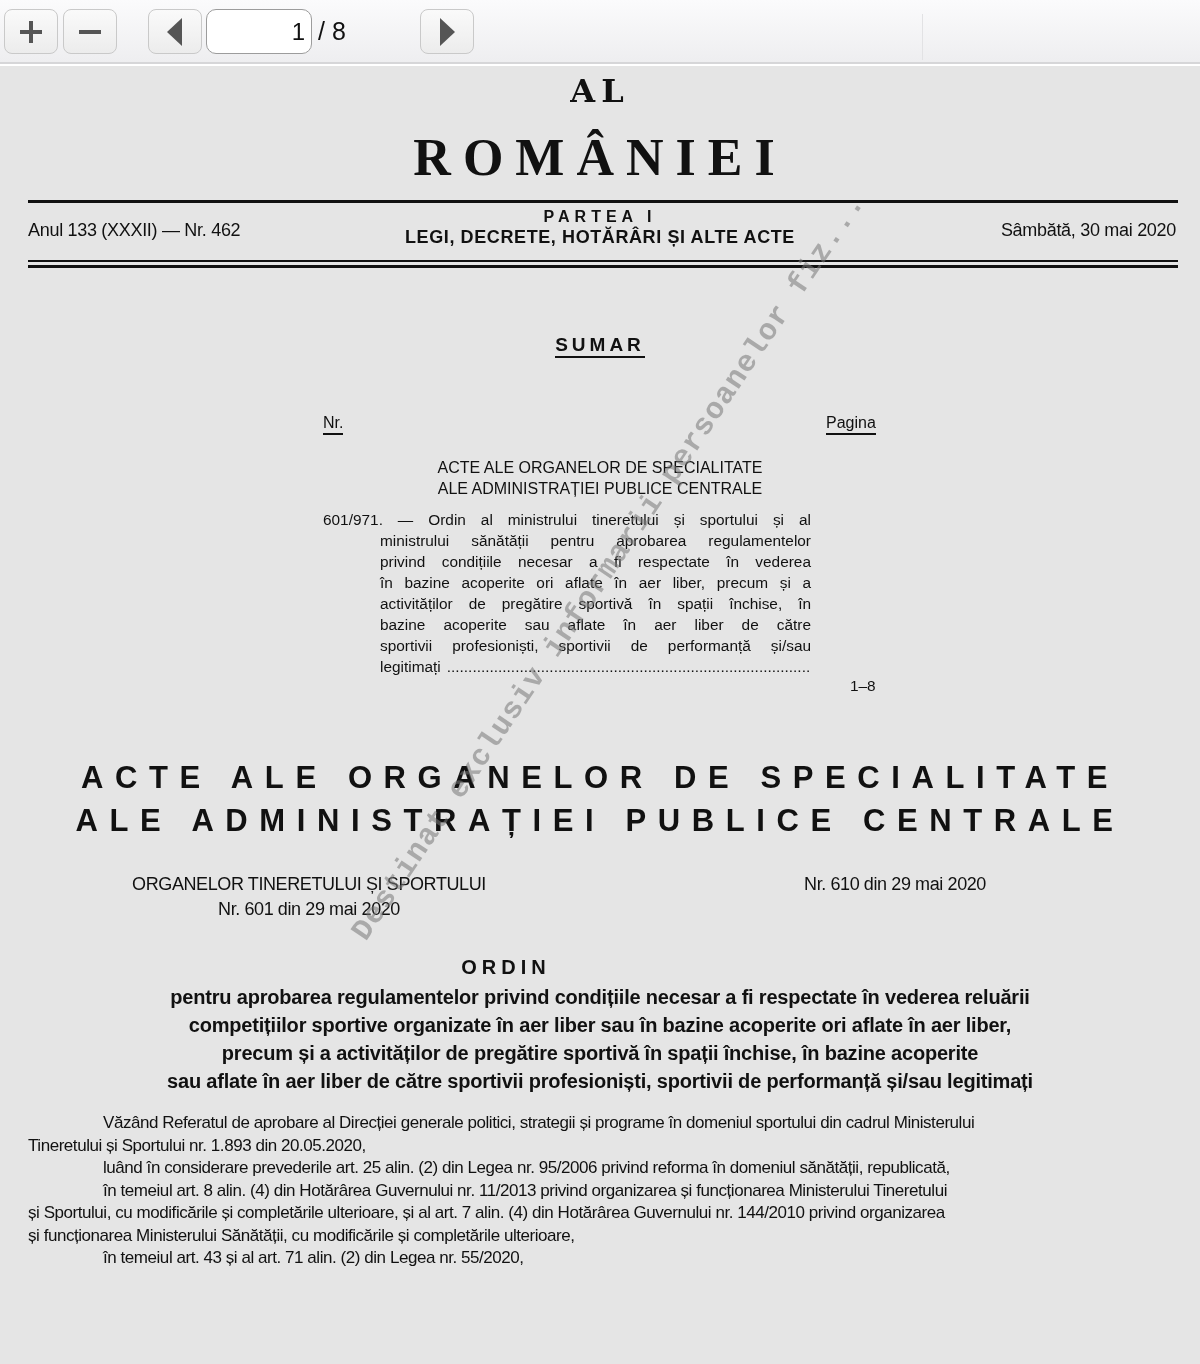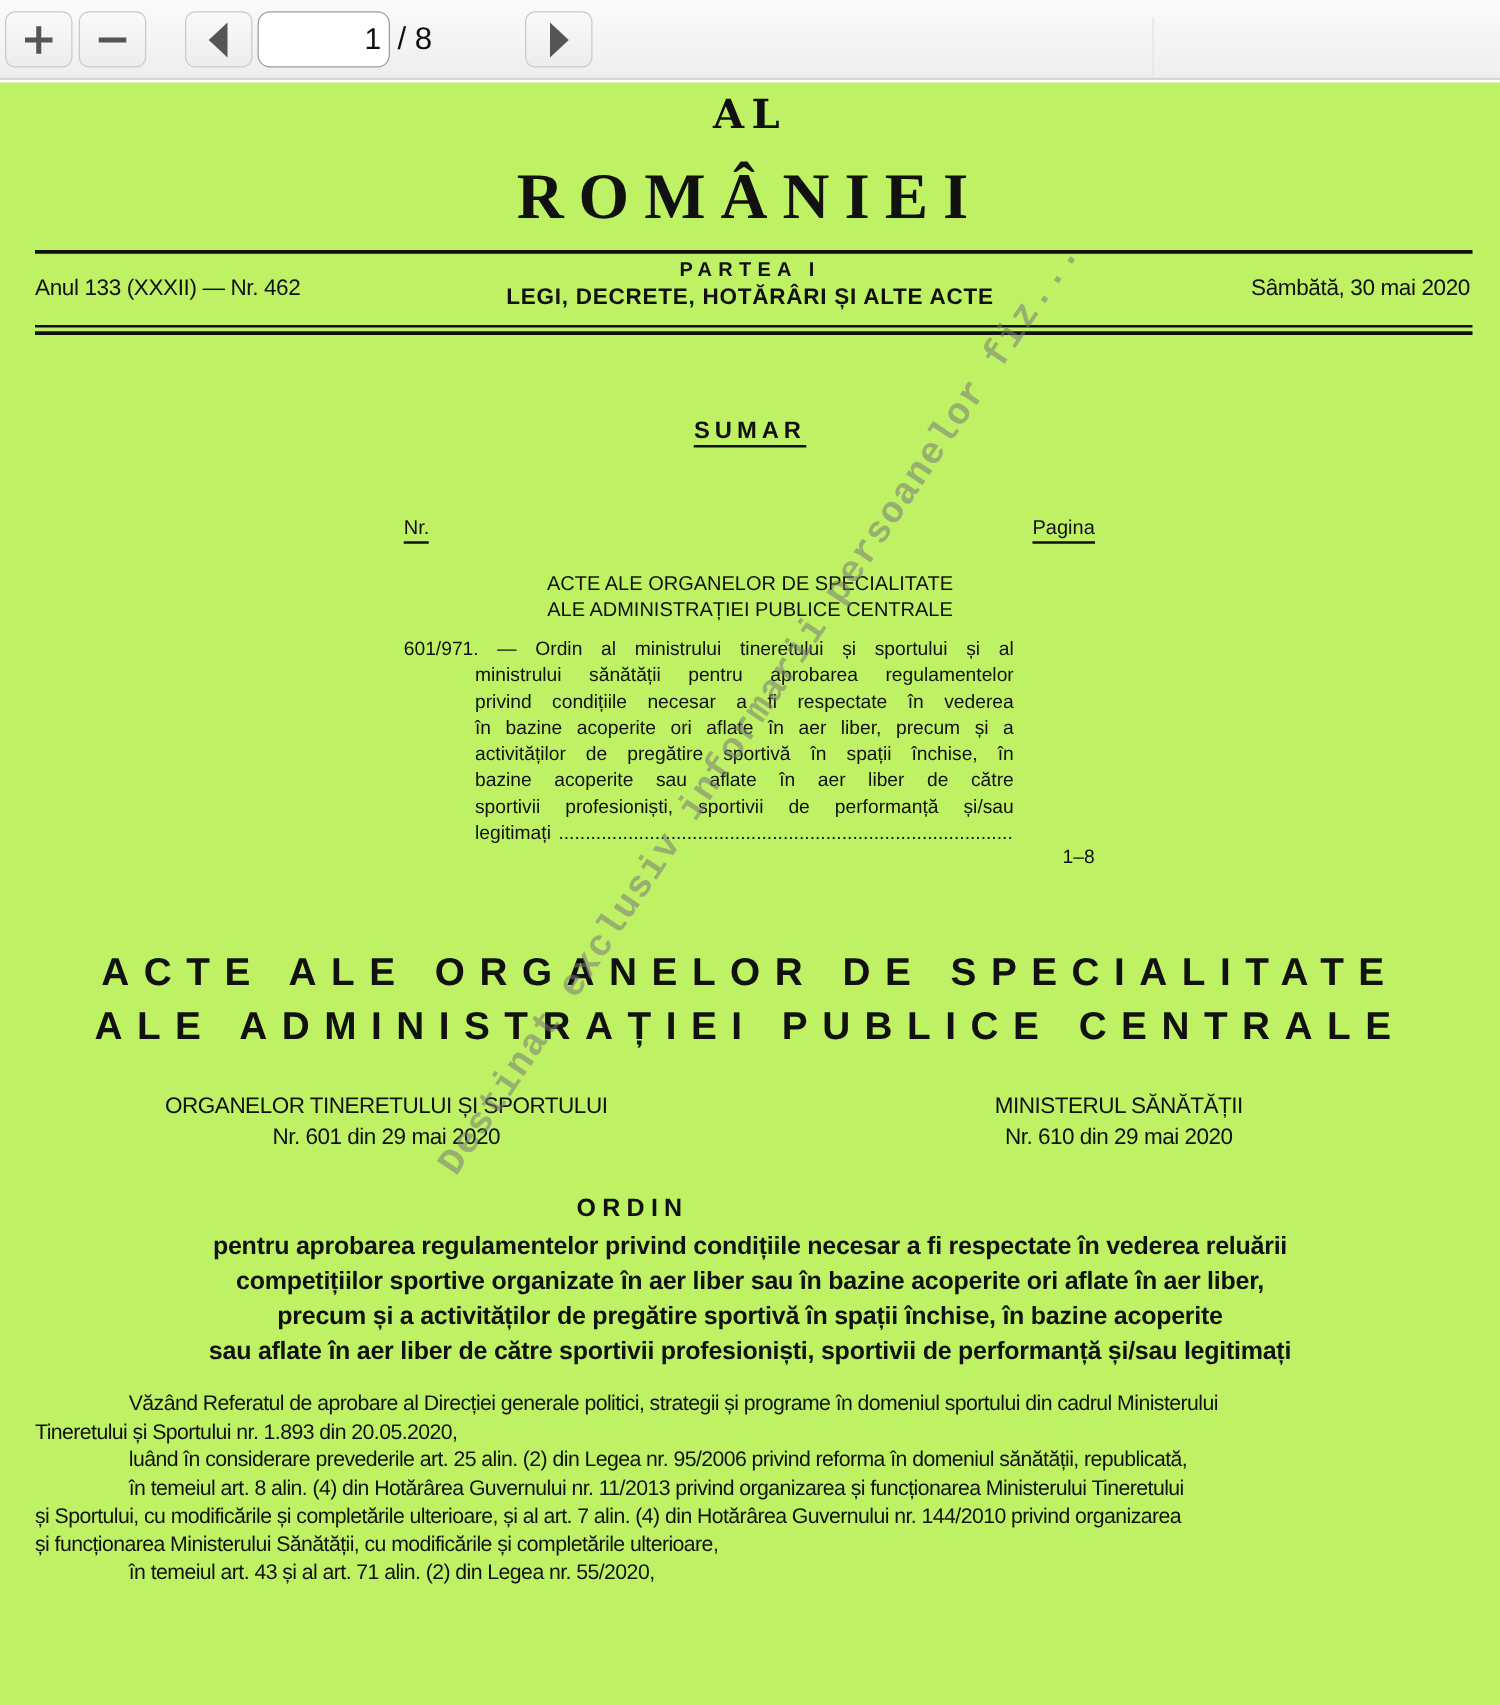--- a/index.html
+++ b/index.html
@@ -31,21 +31,21 @@
     text-align: right; padding-right: 6px;
   }
   .page-total {
     position: absolute; left: 318px; top: 17px; font-size: 25px; color: #111;
   }
   .toolbar-sep {
     position: absolute; left: 922px; top: 14px; width: 1px; height: 46px; background: #e2e2e4;
   }
 
   
-  .page { position: absolute; left: 0; top: 66px; width: 1200px; height: 1298px; background: #bef264; }
+  .page { position: absolute; left: 0; top: 66px; width: 1200px; height: 1298px; background: #e5e5e5; }
   .abs { position: absolute; white-space: nowrap; }
 
   .mast-al {
     left: 0; width: 1200px; top: 6px; text-align: center;
     font-family: "DejaVu Serif", serif; font-weight: bold; font-size: 32px; letter-spacing: 6px;
   }
   .mast-romaniei {
     left: 0; width: 1200px; top: 62px; text-align: center;
     font-family: "Liberation Serif", serif; font-weight: bold; font-size: 52px; letter-spacing: 12px;
   }
@@ -159,21 +159,20 @@
   <div class="abs sum-page">1–8</div>
 
   <div class="abs big-heading" style="top:694px;">ACTE ALE ORGANELOR DE SPECIALITATE</div>
   <div class="abs big-heading" style="top:737px;">ALE ADMINISTRAȚIEI PUBLICE CENTRALE</div>
 
   <div class="abs ministry" style="left:106px;width:406px;top:806px;">
     <div>ORGANELOR TINERETULUI ȘI SPORTULUI</div>
     <div>Nr. 601 din 29 mai 2020</div>
   </div>
   <div class="abs ministry" style="left:760px;width:270px;top:806px;">
-    <div>MINISTERUL SĂNĂTĂȚII</div>
     <div>Nr. 610 din 29 mai 2020</div>
   </div>
 
   <div class="abs ordin-title">ORDIN</div>
   <div class="abs ordin-sub" style="top:920px;">pentru aprobarea regulamentelor privind condițiile necesar a fi respectate în vederea reluării</div>
   <div class="abs ordin-sub" style="top:948px;">competițiilor sportive organizate în aer liber sau în bazine acoperite ori aflate în aer liber,</div>
   <div class="abs ordin-sub" style="top:976px;">precum și a activităților de pregătire sportivă în spații închise, în bazine acoperite</div>
   <div class="abs ordin-sub" style="top:1004px;">sau aflate în aer liber de către sportivii profesioniști, sportivii de performanță și/sau legitimați</div>
 
   <div class="body-text" style="top:1046px;">

